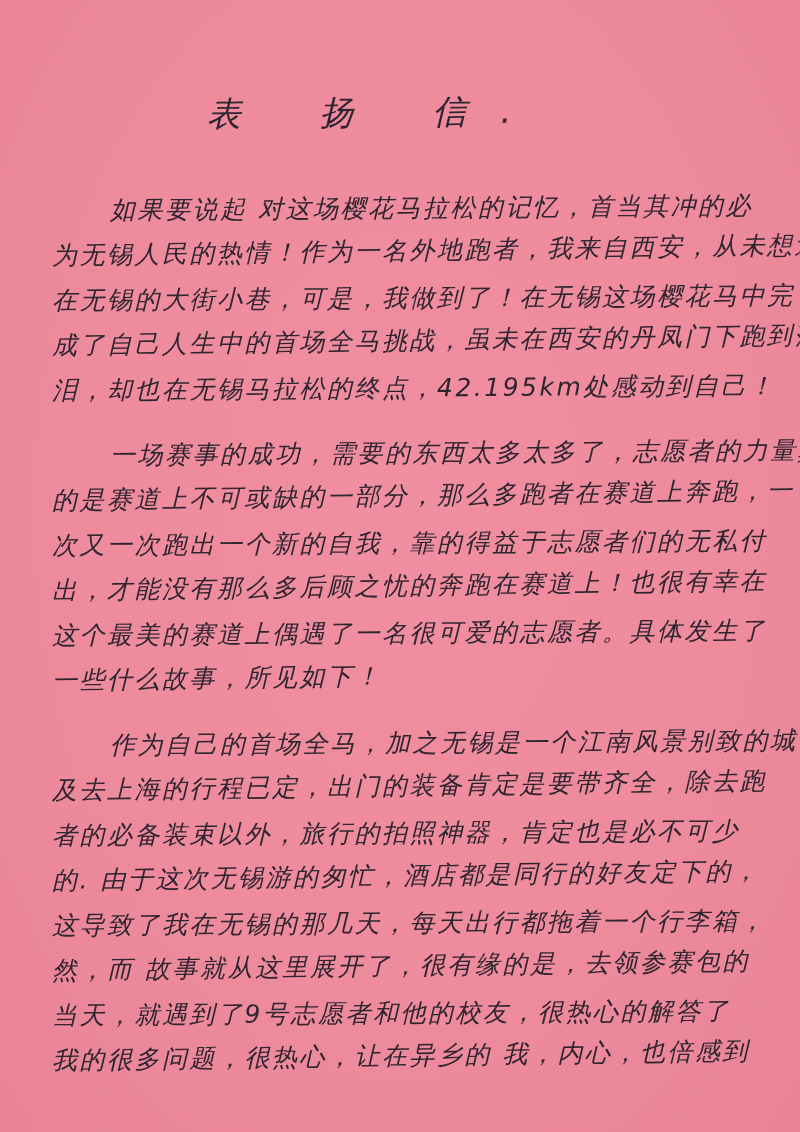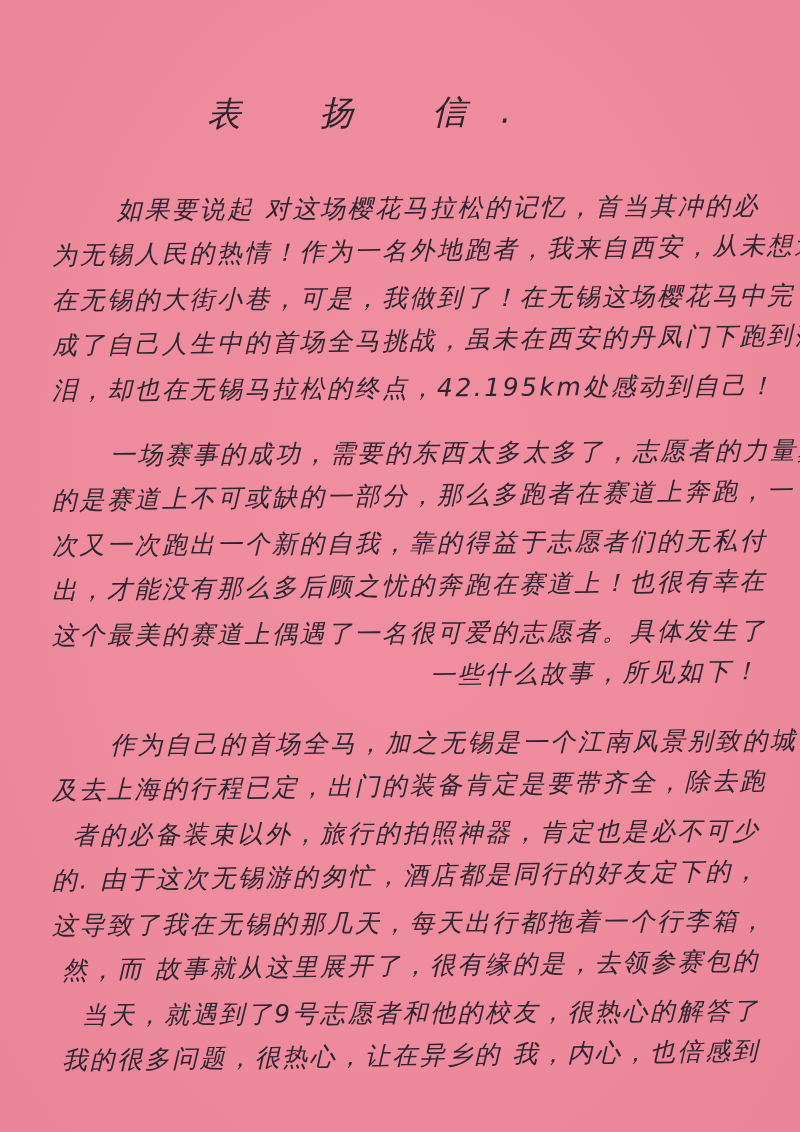--- a/index.html
+++ b/index.html
@@ -19,21 +19,21 @@
   }
   .title {
     text-align: center;
     font-size: 34px;
     font-style: italic;
     letter-spacing: 34px;
     margin: 20px 60px 52px 0;
     transform: rotate(-0.6deg);
     font-weight: 500;
   }
-  .paragraph { margin-bottom: 20px; text-align: right; }
+  .paragraph { margin-bottom: 20px; }
   .line {
     font-size: 25px;
     font-style: italic;
     line-height: 45px;
     letter-spacing: 2.5px;
     white-space: nowrap;
     transform: rotate(-0.4deg);
     transform-origin: left center;
   }
   .line:nth-child(even) { transform: rotate(-0.8deg); }

